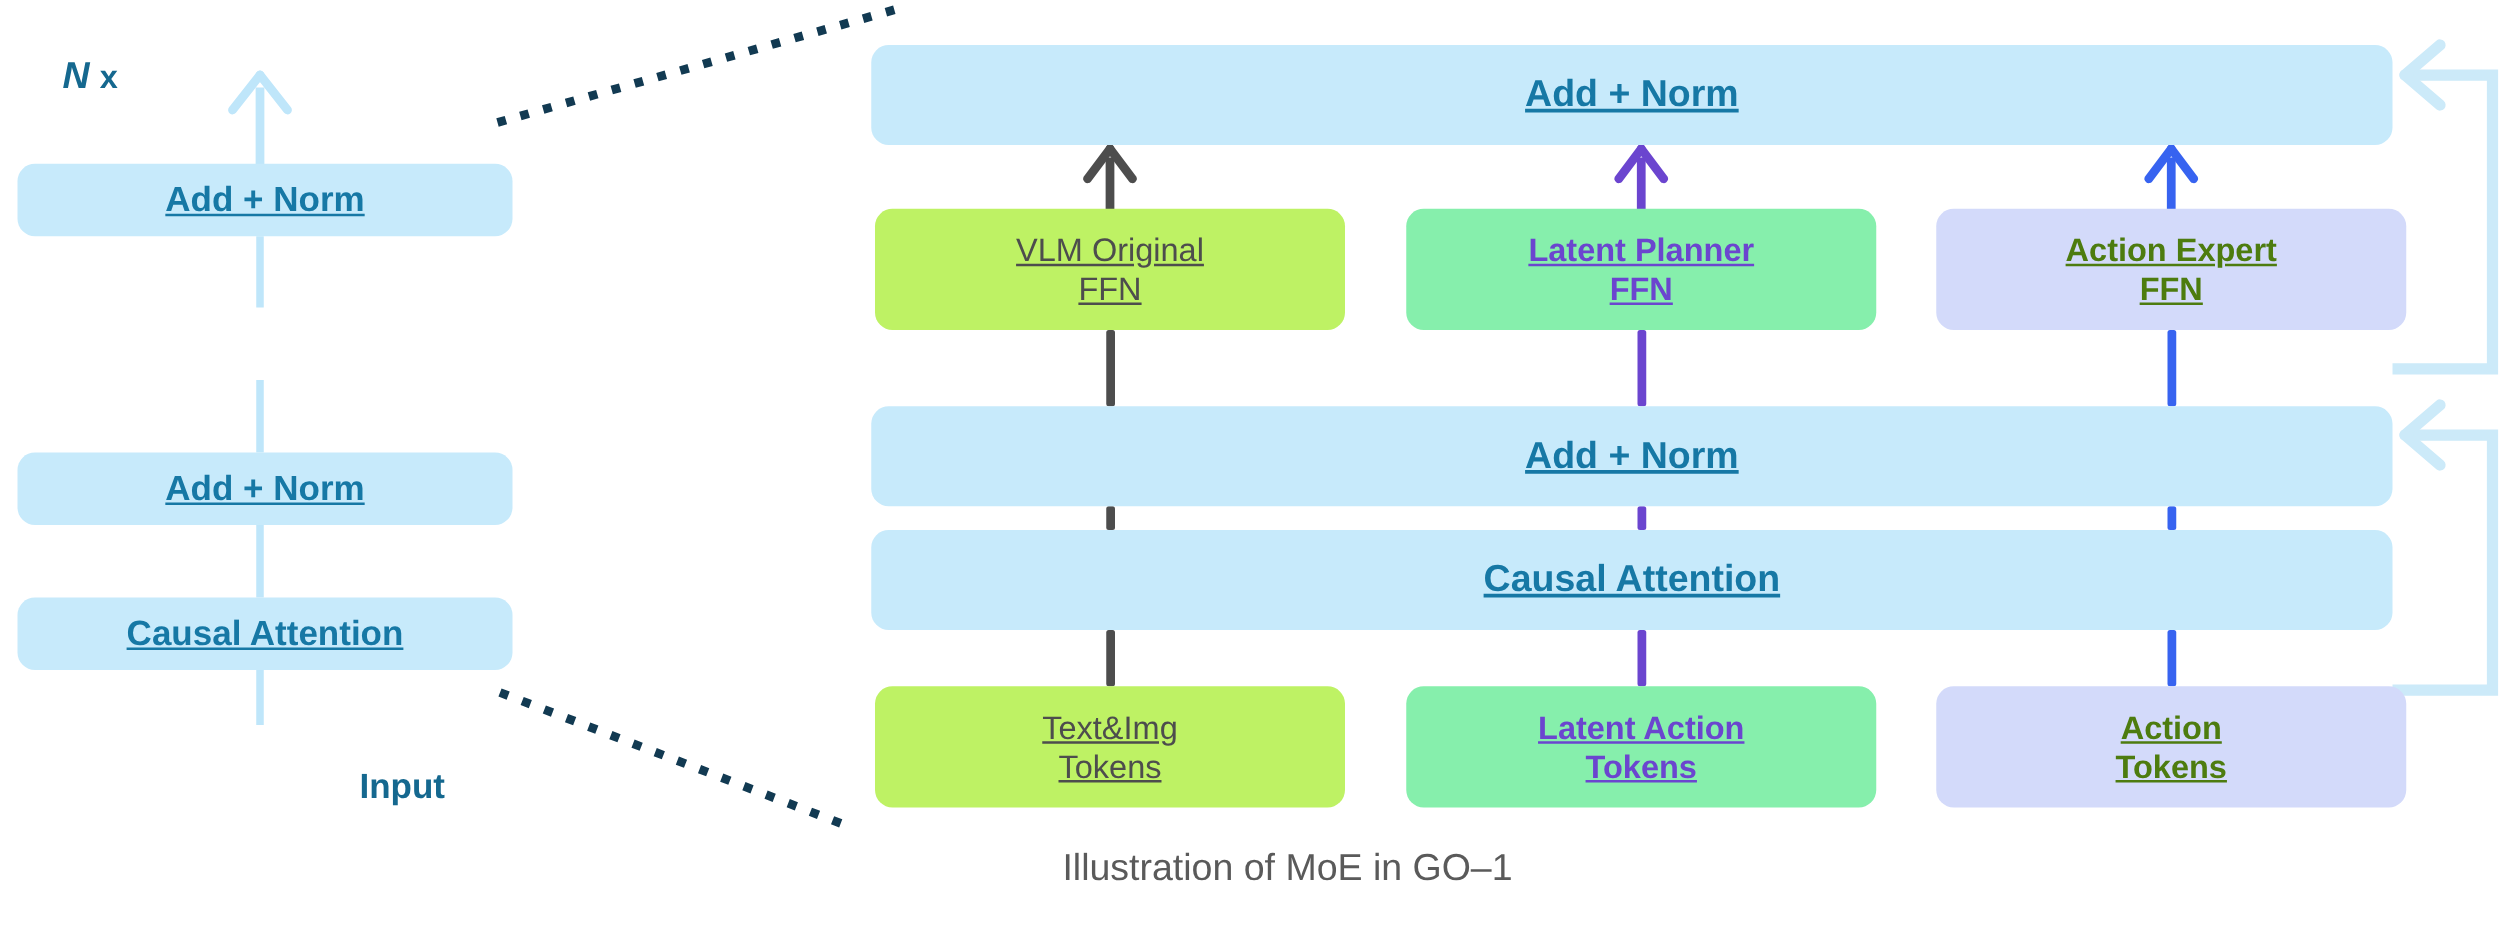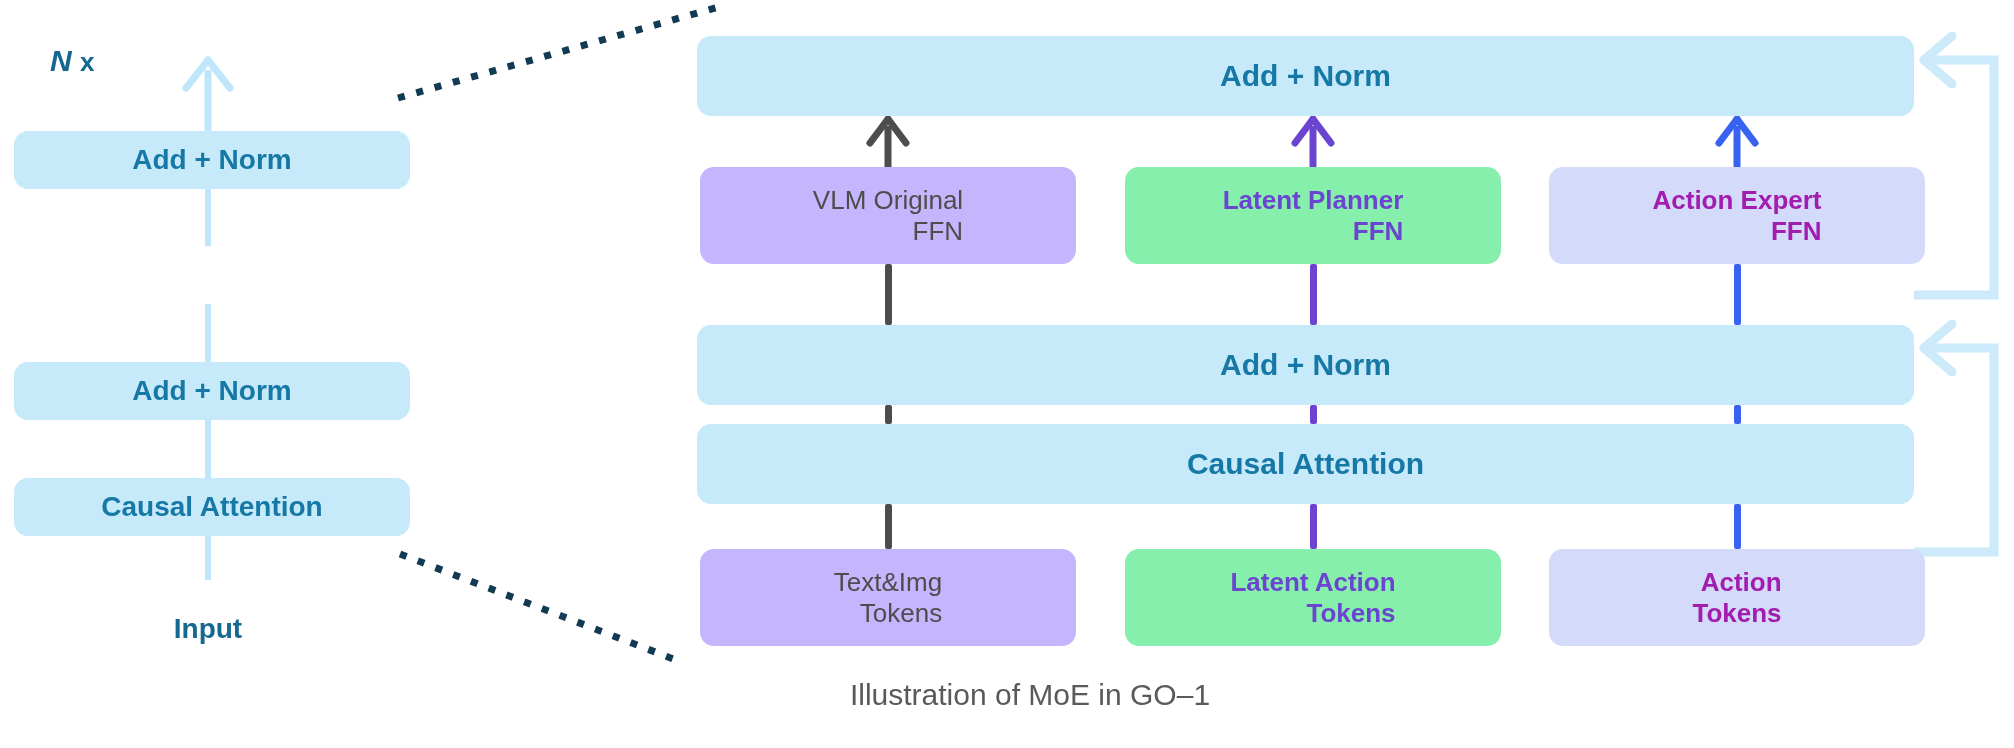--- a/index.html
+++ b/index.html
@@ -2,49 +2,49 @@
 <html><head>
 <meta charset="utf-8">
 <style>
   html,body{margin:0;padding:0;background:#ffffff;}
   body{width:2014px;height:748px;position:relative;overflow:hidden;
        font-family:"Liberation Sans","DejaVu Sans",sans-serif;}
   #stage{position:absolute;left:0;top:0;width:2014px;height:748px;}
 
   
   .box{position:absolute;border-radius:14px;display:flex;align-items:center;
-       justify-content:center;text-align:right;box-sizing:border-box;
-       font-weight:700;line-height:1.18;}
+       justify-content:center;text-align:center;box-sizing:border-box;
+       font-weight:700;line-height:1.18;text-decoration:underline;}
   .box .l2{display:block;}
 
   .blue{background:#c7eafb;color:#1678a5;}
-  .grey{background:#c4b5fd;color:#4d4d4d;font-weight:400;}
+  .grey{background:#bef264;color:#4d4d4d;font-weight:400;}
   .purple{background:#86efac;color:#6b45cf;}
-  .indigo{background:#d3dafa;color:#a21caf;}
+  .indigo{background:#d3dafa;color:#4d7c0f;}
 
   
   #leftPanel{position:absolute;left:0;top:12px;width:470px;height:700px;}
   .lbox{left:14px;width:396px;height:58px;font-size:28px;}
   #l-addnorm-top{top:119px;}
   #l-staticmoe{top:234px;}
   #l-addnorm-bot{top:350px;}
   #l-causal{top:466px;}
 
   .lstem{position:absolute;left:205px;width:6px;background:#bfe6fa;}
   #lstem1{top:177px;height:57px;}
   #lstem2{top:292px;height:58px;}
   #lstem3{top:408px;height:58px;}
   #lstem4{top:524px;height:44px;}
 
   #l-nx{position:absolute;left:50px;top:32px;font-size:30px;font-weight:700;
         color:#15688f;letter-spacing:.5px;}
   #l-nx i{font-style:italic;font-weight:800;}
   #l-nx span.x{font-style:normal;font-weight:600;font-size:26px;}
 
-  #l-input{position:absolute;left:60px;top:601px;width:296px;text-align:center;
+  #l-input{position:absolute;left:60px;top:601px;width:296px;text-align:right;
            font-size:28px;font-weight:700;color:#15688f;}
 
   #l-uparrow{position:absolute;left:180px;top:42px;width:56px;height:84px;}
 
   
   .dotline{position:absolute;}
 
   
   #rightPanel{position:absolute;left:0;top:0;width:2014px;height:700px;}
   .wide{left:697px;width:1217px;height:80px;font-size:30px;}

